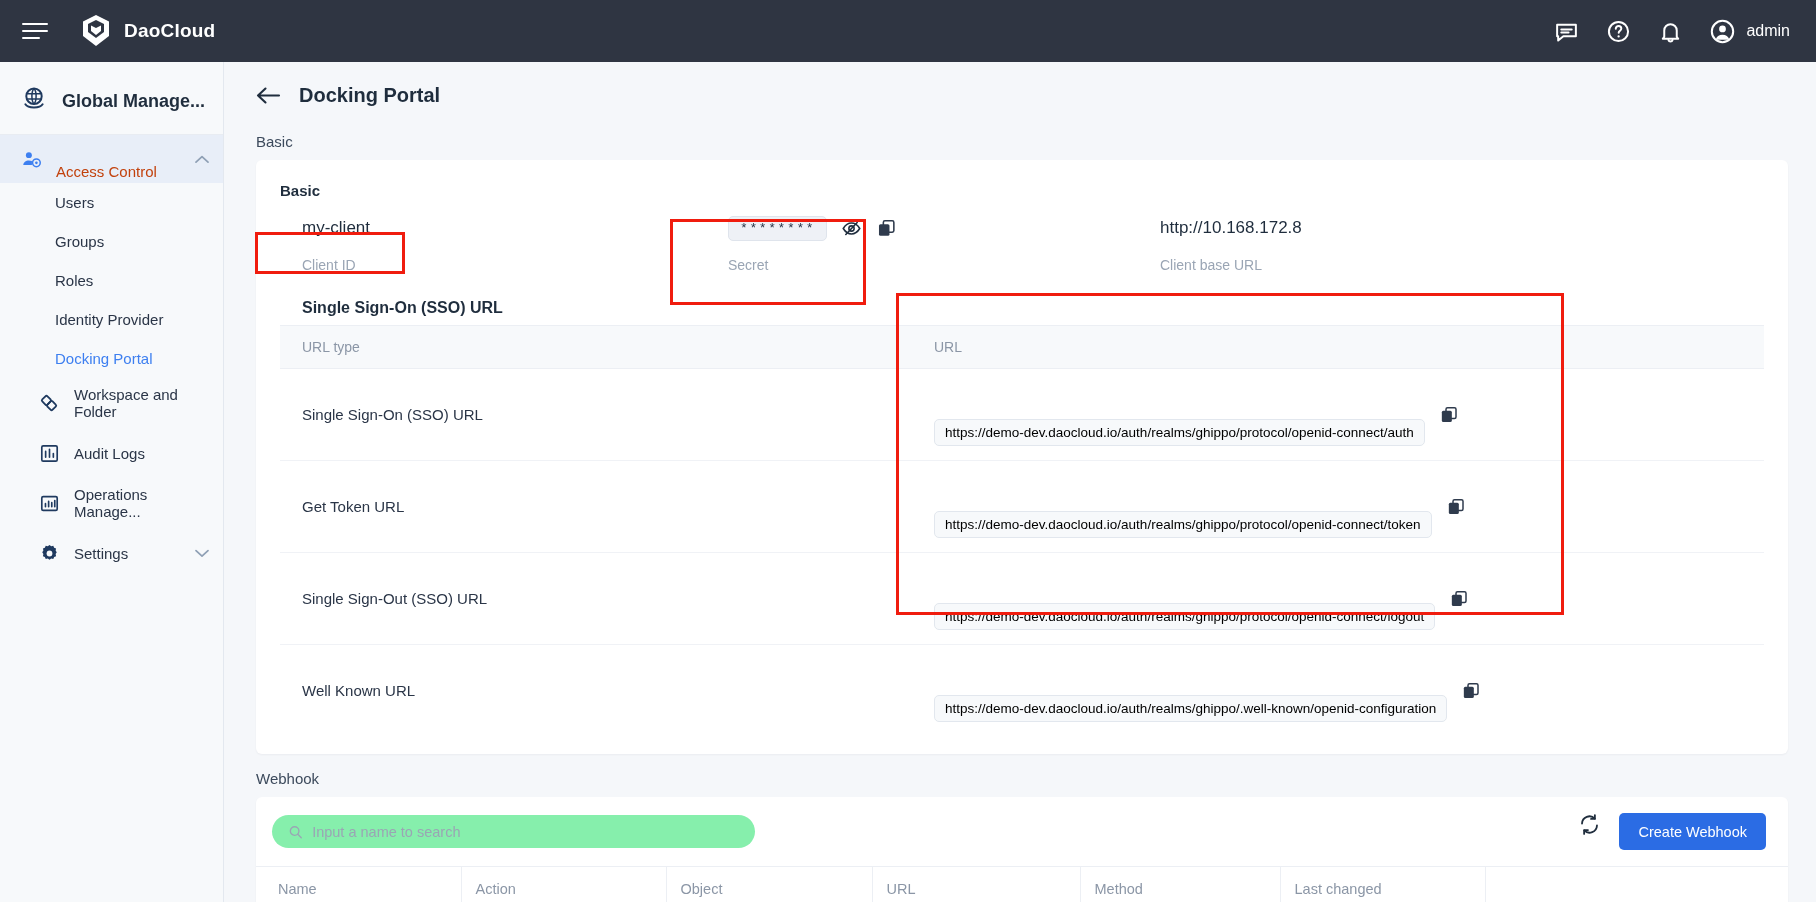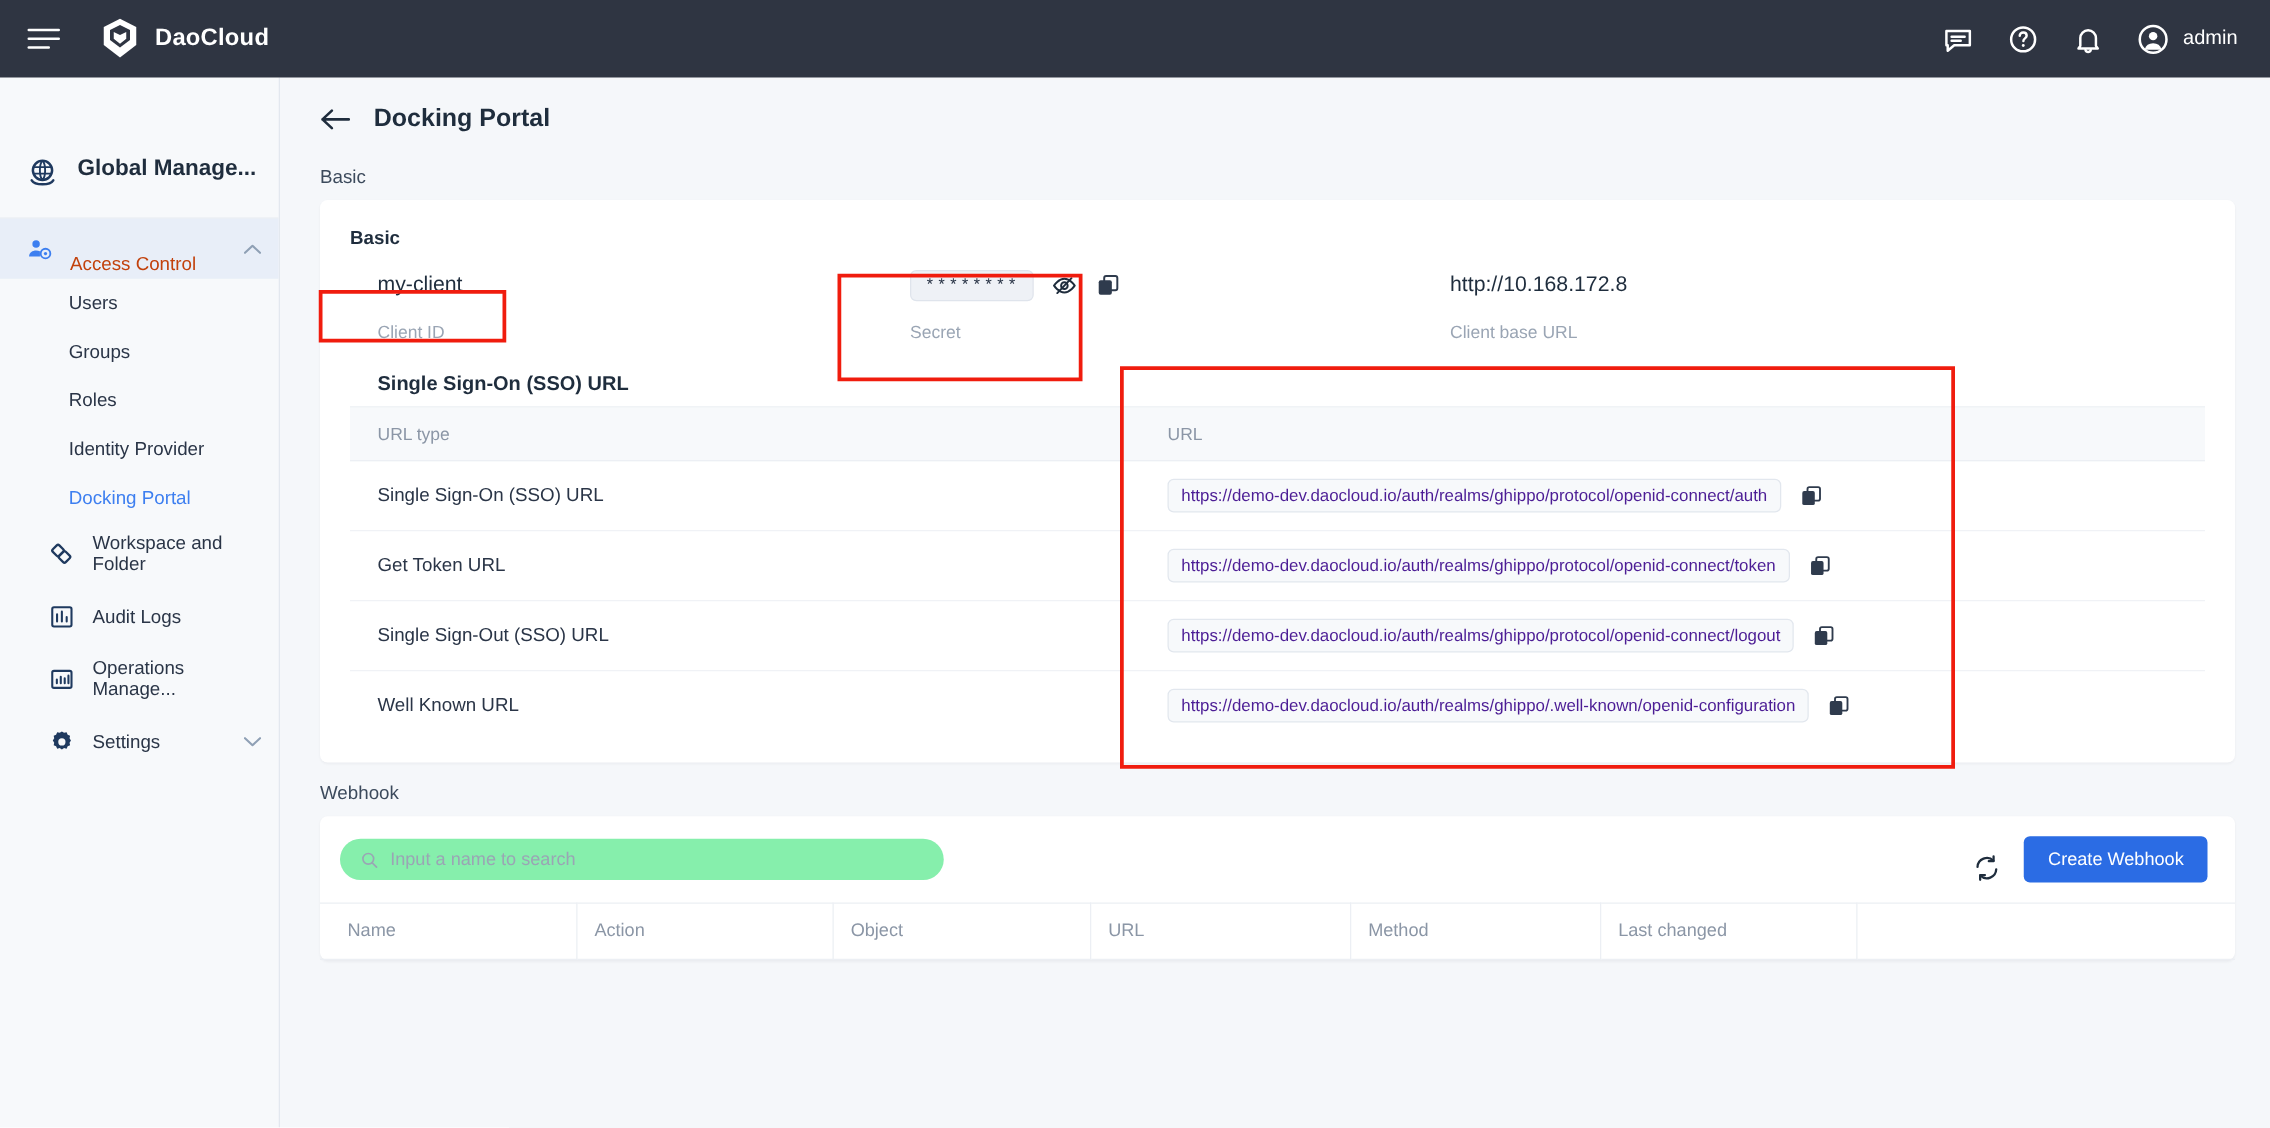--- a/index.html
+++ b/index.html
@@ -60,25 +60,24 @@
   
   .sidebar {
     width: 224px;
     min-width: 224px;
     background: #f7f9fb;
     border-right: 1px solid #e3e8ef;
     height: 840px;
     overflow: hidden;
   }
   .sidebar-head {
-    display: flex; align-items: flex-start; gap: 14px;
+    display: flex; align-items: flex-end; gap: 14px;
     padding: 22px 16px 22px 20px;
     border-bottom: 1px solid #e8ecf2;
     cursor: pointer;
-    margin-top: 40px;
   }
   .sidebar-head-title {
     font-size: 18px; font-weight: bold; color: #1f2d3d; white-space: nowrap;
   }
 
   .nav-group-head {
     display: flex; align-items: center;
     height: 48px;
     padding: 0 14px 0 20px;
     cursor: pointer;
@@ -193,22 +192,23 @@
   table.urls td.c1 { padding-left: 22px; }
   table.urls tr:last-child td { border-bottom: none; }
 
   .url-cell { display: flex; align-items: center; gap: 14px; }
   .url-pill {
     background: #f7f9fb;
     border: 1px solid #e2e7ee;
     border-radius: 5px;
     padding: 5px 10px;
     font-size: 13.5px;
-    color: #4c1d95;
+    color: #000000;
     white-space: nowrap;
+    margin-top: 36px;
   }
 
   
   .wh-card {
     background: #ffffff;
     border-radius: 6px;
     margin: 0 28px 0 32px;
     box-shadow: 0 1px 2px rgba(30,40,60,0.05);
     padding-top: 16px;
   }
@@ -221,21 +221,21 @@
     display: flex; align-items: center; gap: 9px;
     padding: 0 16px;
     cursor: text;
   }
   .search-input {
     border: none; outline: none; background: transparent;
     font-size: 14.5px; color: #2a3547; width: 100%;
     font-family: "Liberation Sans", sans-serif;
   }
   .search-input::placeholder { color: #9aa5b4; }
-  .wh-actions { margin-left: auto; display: flex; align-items: flex-end; gap: 18px; }
+  .wh-actions { margin-left: auto; display: flex; align-items: flex-start; gap: 18px; }
   .btn-primary {
     background: #2b6ce4;
     color: #ffffff;
     border: none;
     border-radius: 5px;
     height: 37px;
     padding: 0 19px;
     font-size: 14.5px;
     cursor: pointer;
     font-family: "Liberation Sans", sans-serif;

